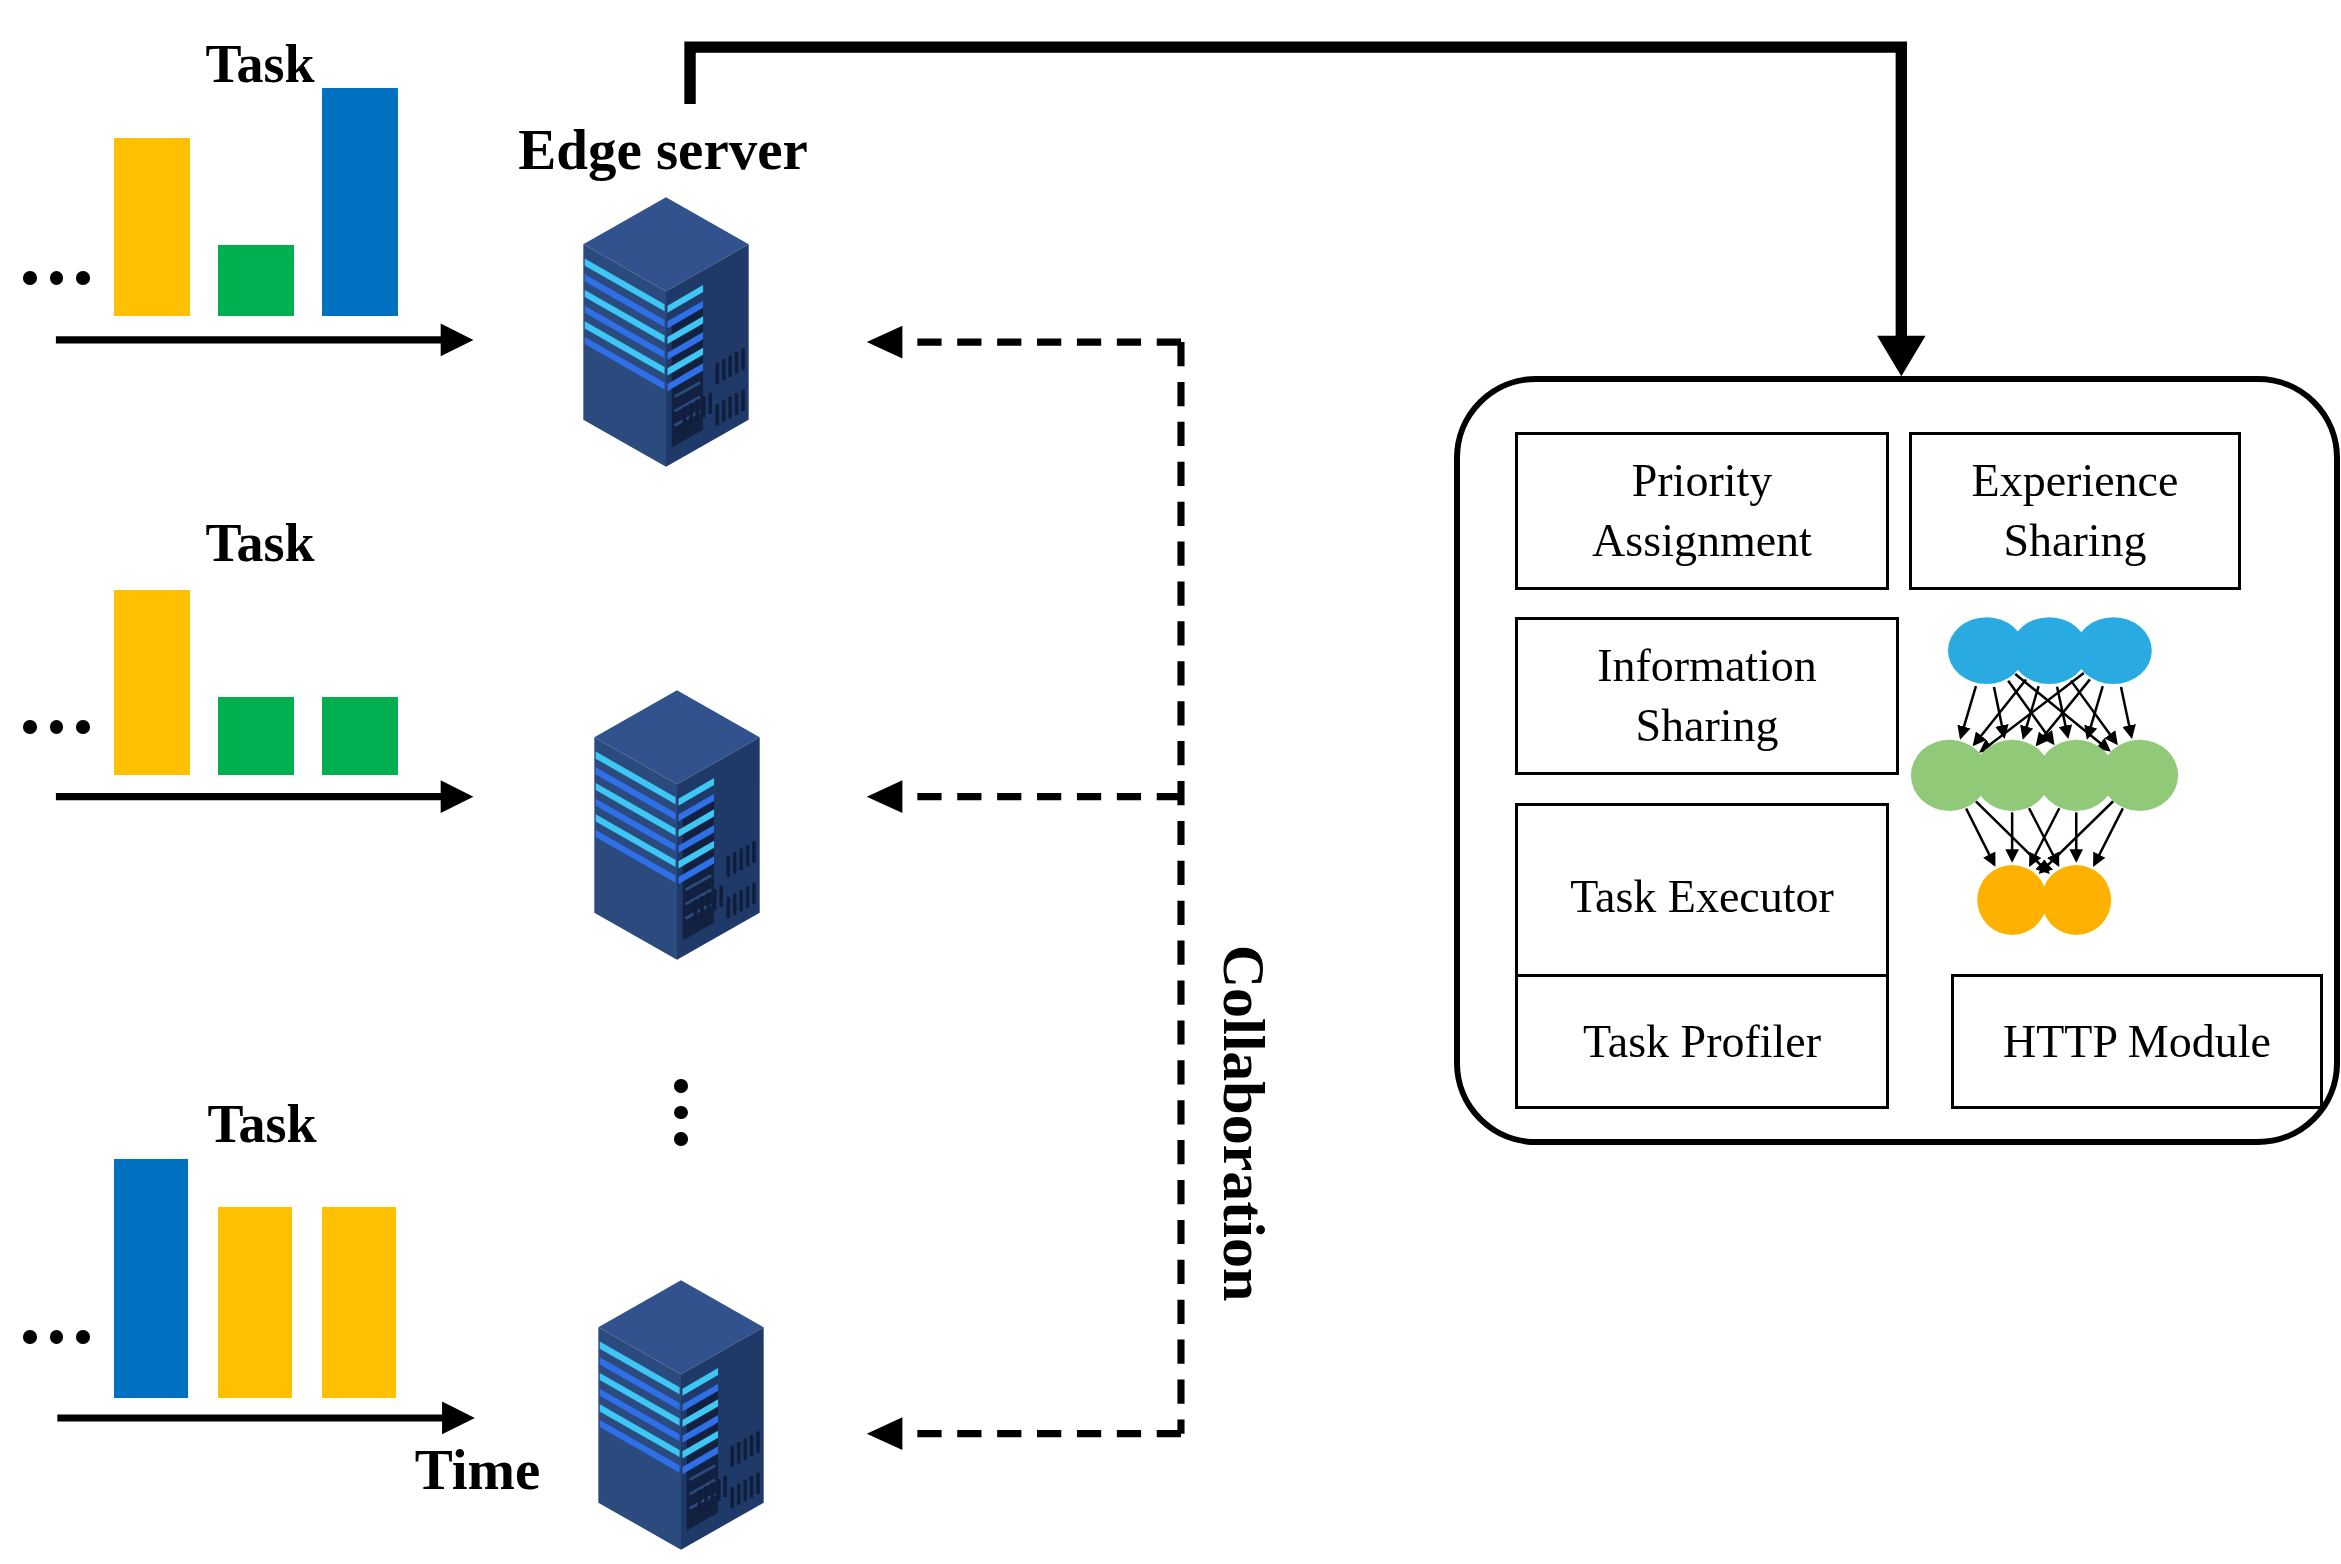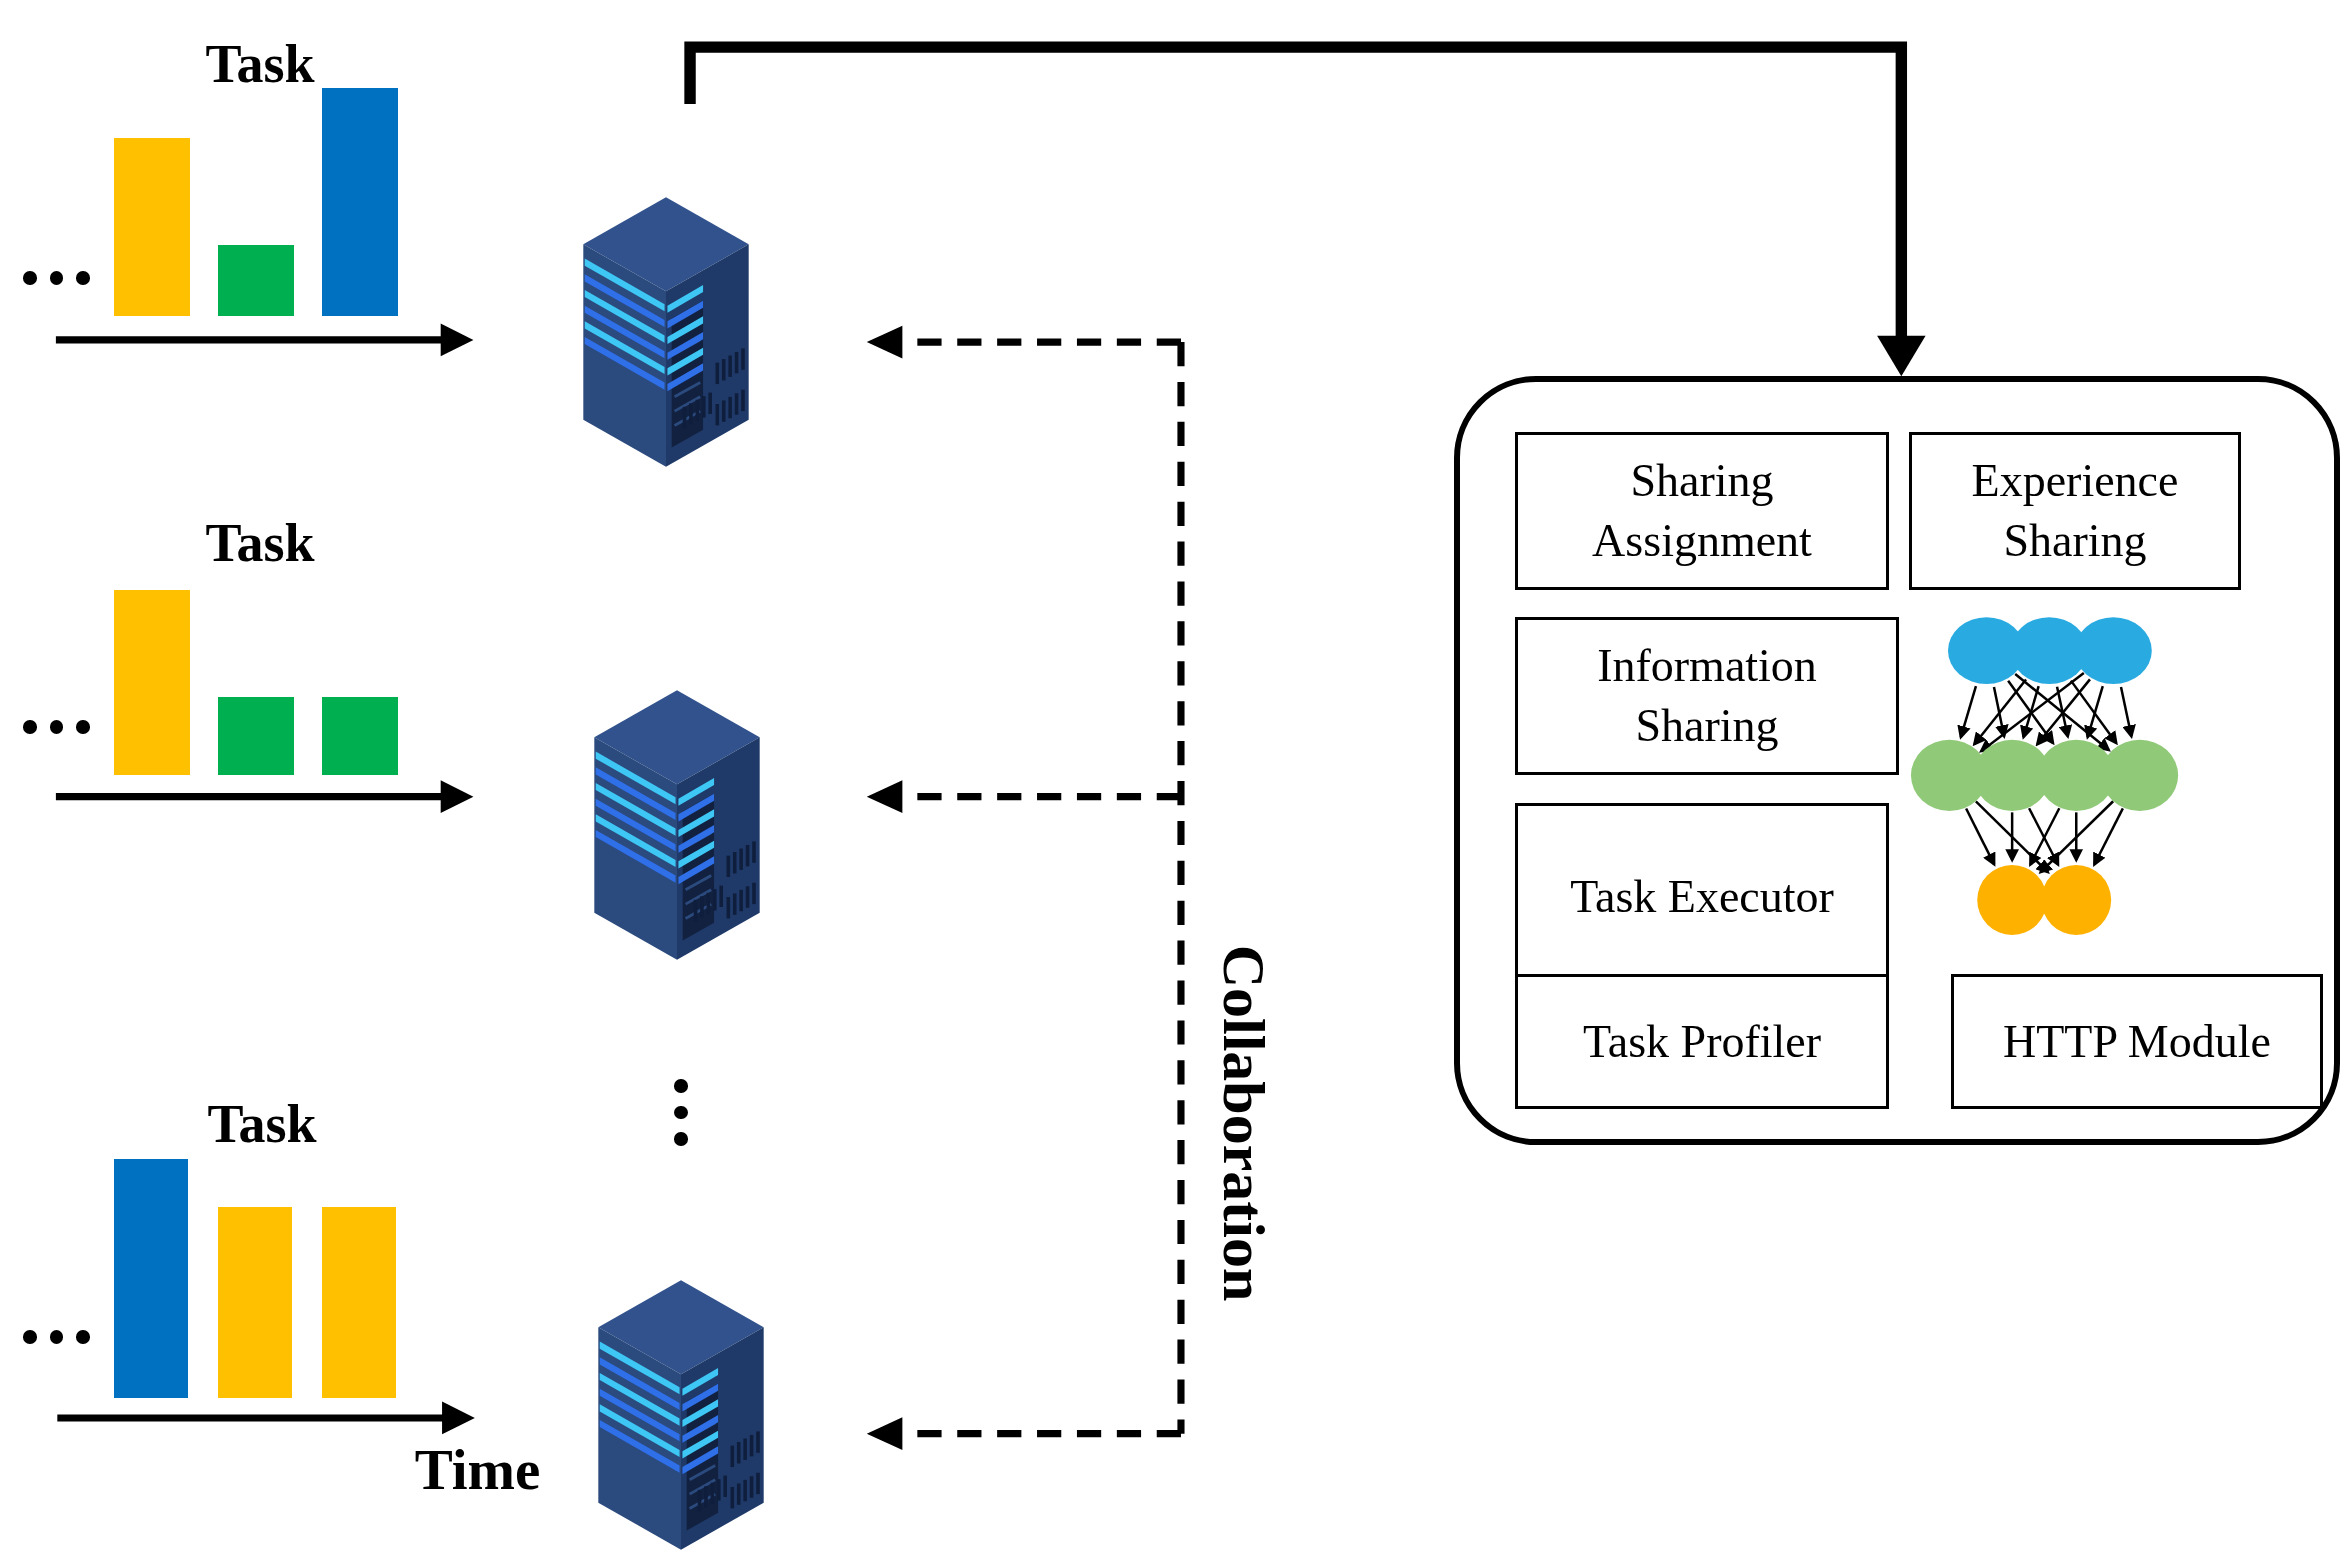--- a/index.html
+++ b/index.html
@@ -61,32 +61,33 @@
       <span class="dot"></span>
     </div>
   <div class="dotrow" style="left:23px;top:1310px">
     <span class="dot"></span>
       <span class="dot"></span>
       <span class="dot"></span>
     </div>
 
   <div class="lbl big-lbl" style="left:385px;top:1417px;width:185px">Time</div>
 
+  <div class="lbl big-lbl" style="left:485px;top:97px;width:356px">Edge server</div>
 
   <div class="dotcol" style="left:674px;top:1059px">
     <span class="dot"></span>
       <span class="dot"></span>
       <span class="dot"></span>
     </div>
 
   <div class="lbl rot90" style="left:1030px;top:1061px;width:428px;height:84px;font-size:60px;line-height:84px">Collaboration</div>
 
   <div class="bigbox" style="left:1454px;top:356px;width:874px;height:757px"></div>
 
-  <div class="module" style="left:1515px;top:412px;width:374px;height:158px">Sharing Assignment</div>
+  <div class="module" style="left:1515px;top:412px;width:374px;height:158px">Priority Assignment</div>
   <div class="module" style="left:1909px;top:412px;width:332px;height:158px">Experience Sharing</div>
   <div class="module" style="left:1515px;top:597px;width:384px;height:158px">Information Sharing</div>
   <div class="module" style="left:1515px;top:783px;width:374px;height:188px">Task Executor</div>
   <div class="module" style="left:1515px;top:954px;width:374px;height:135px">Task Profiler</div>
   <div class="module" style="left:1951px;top:954px;width:372px;height:135px">HTTP Module</div>
 
   <div class="abs" id="nn-holder" style="left:1896px;top:577px;width:399px;height:378px">
       <svg width="399" height="378" viewBox="0 0 560 530">
 <defs>
           <marker id="nnarrow" viewBox="0 0 10 10" refX="8" refY="5" markerWidth="5.5" markerHeight="5.5" orient="auto-start-reverse">

